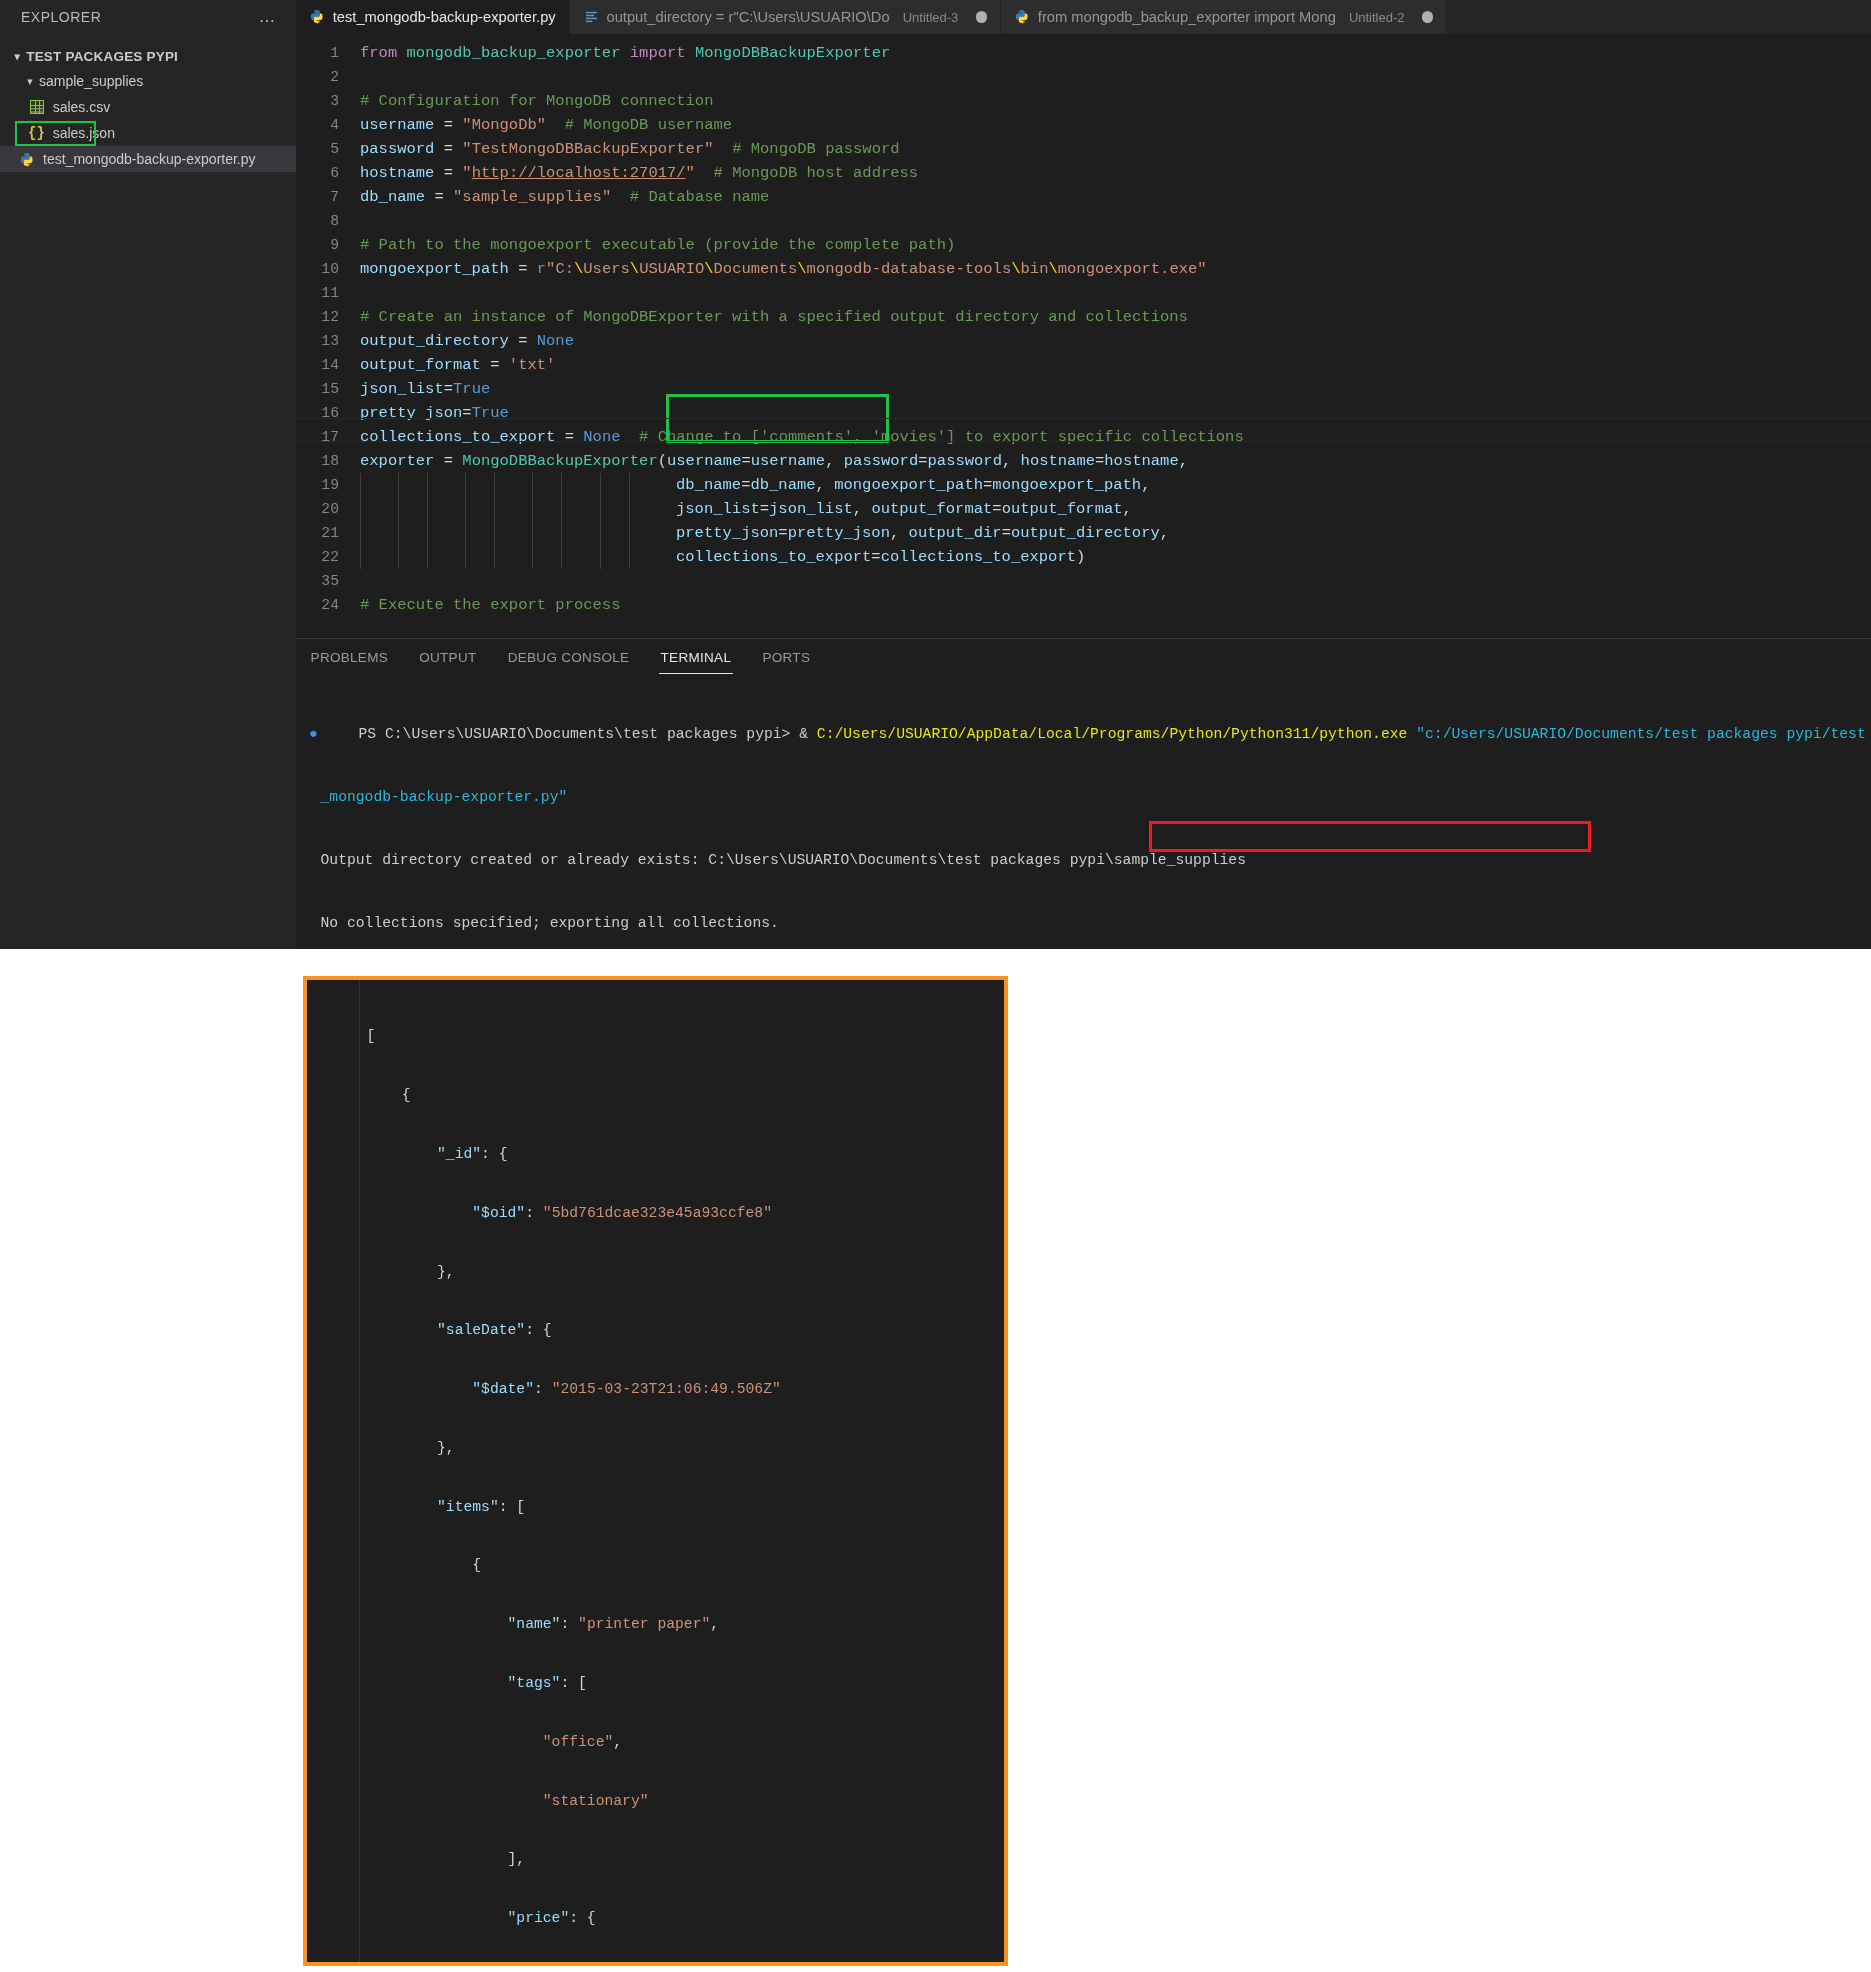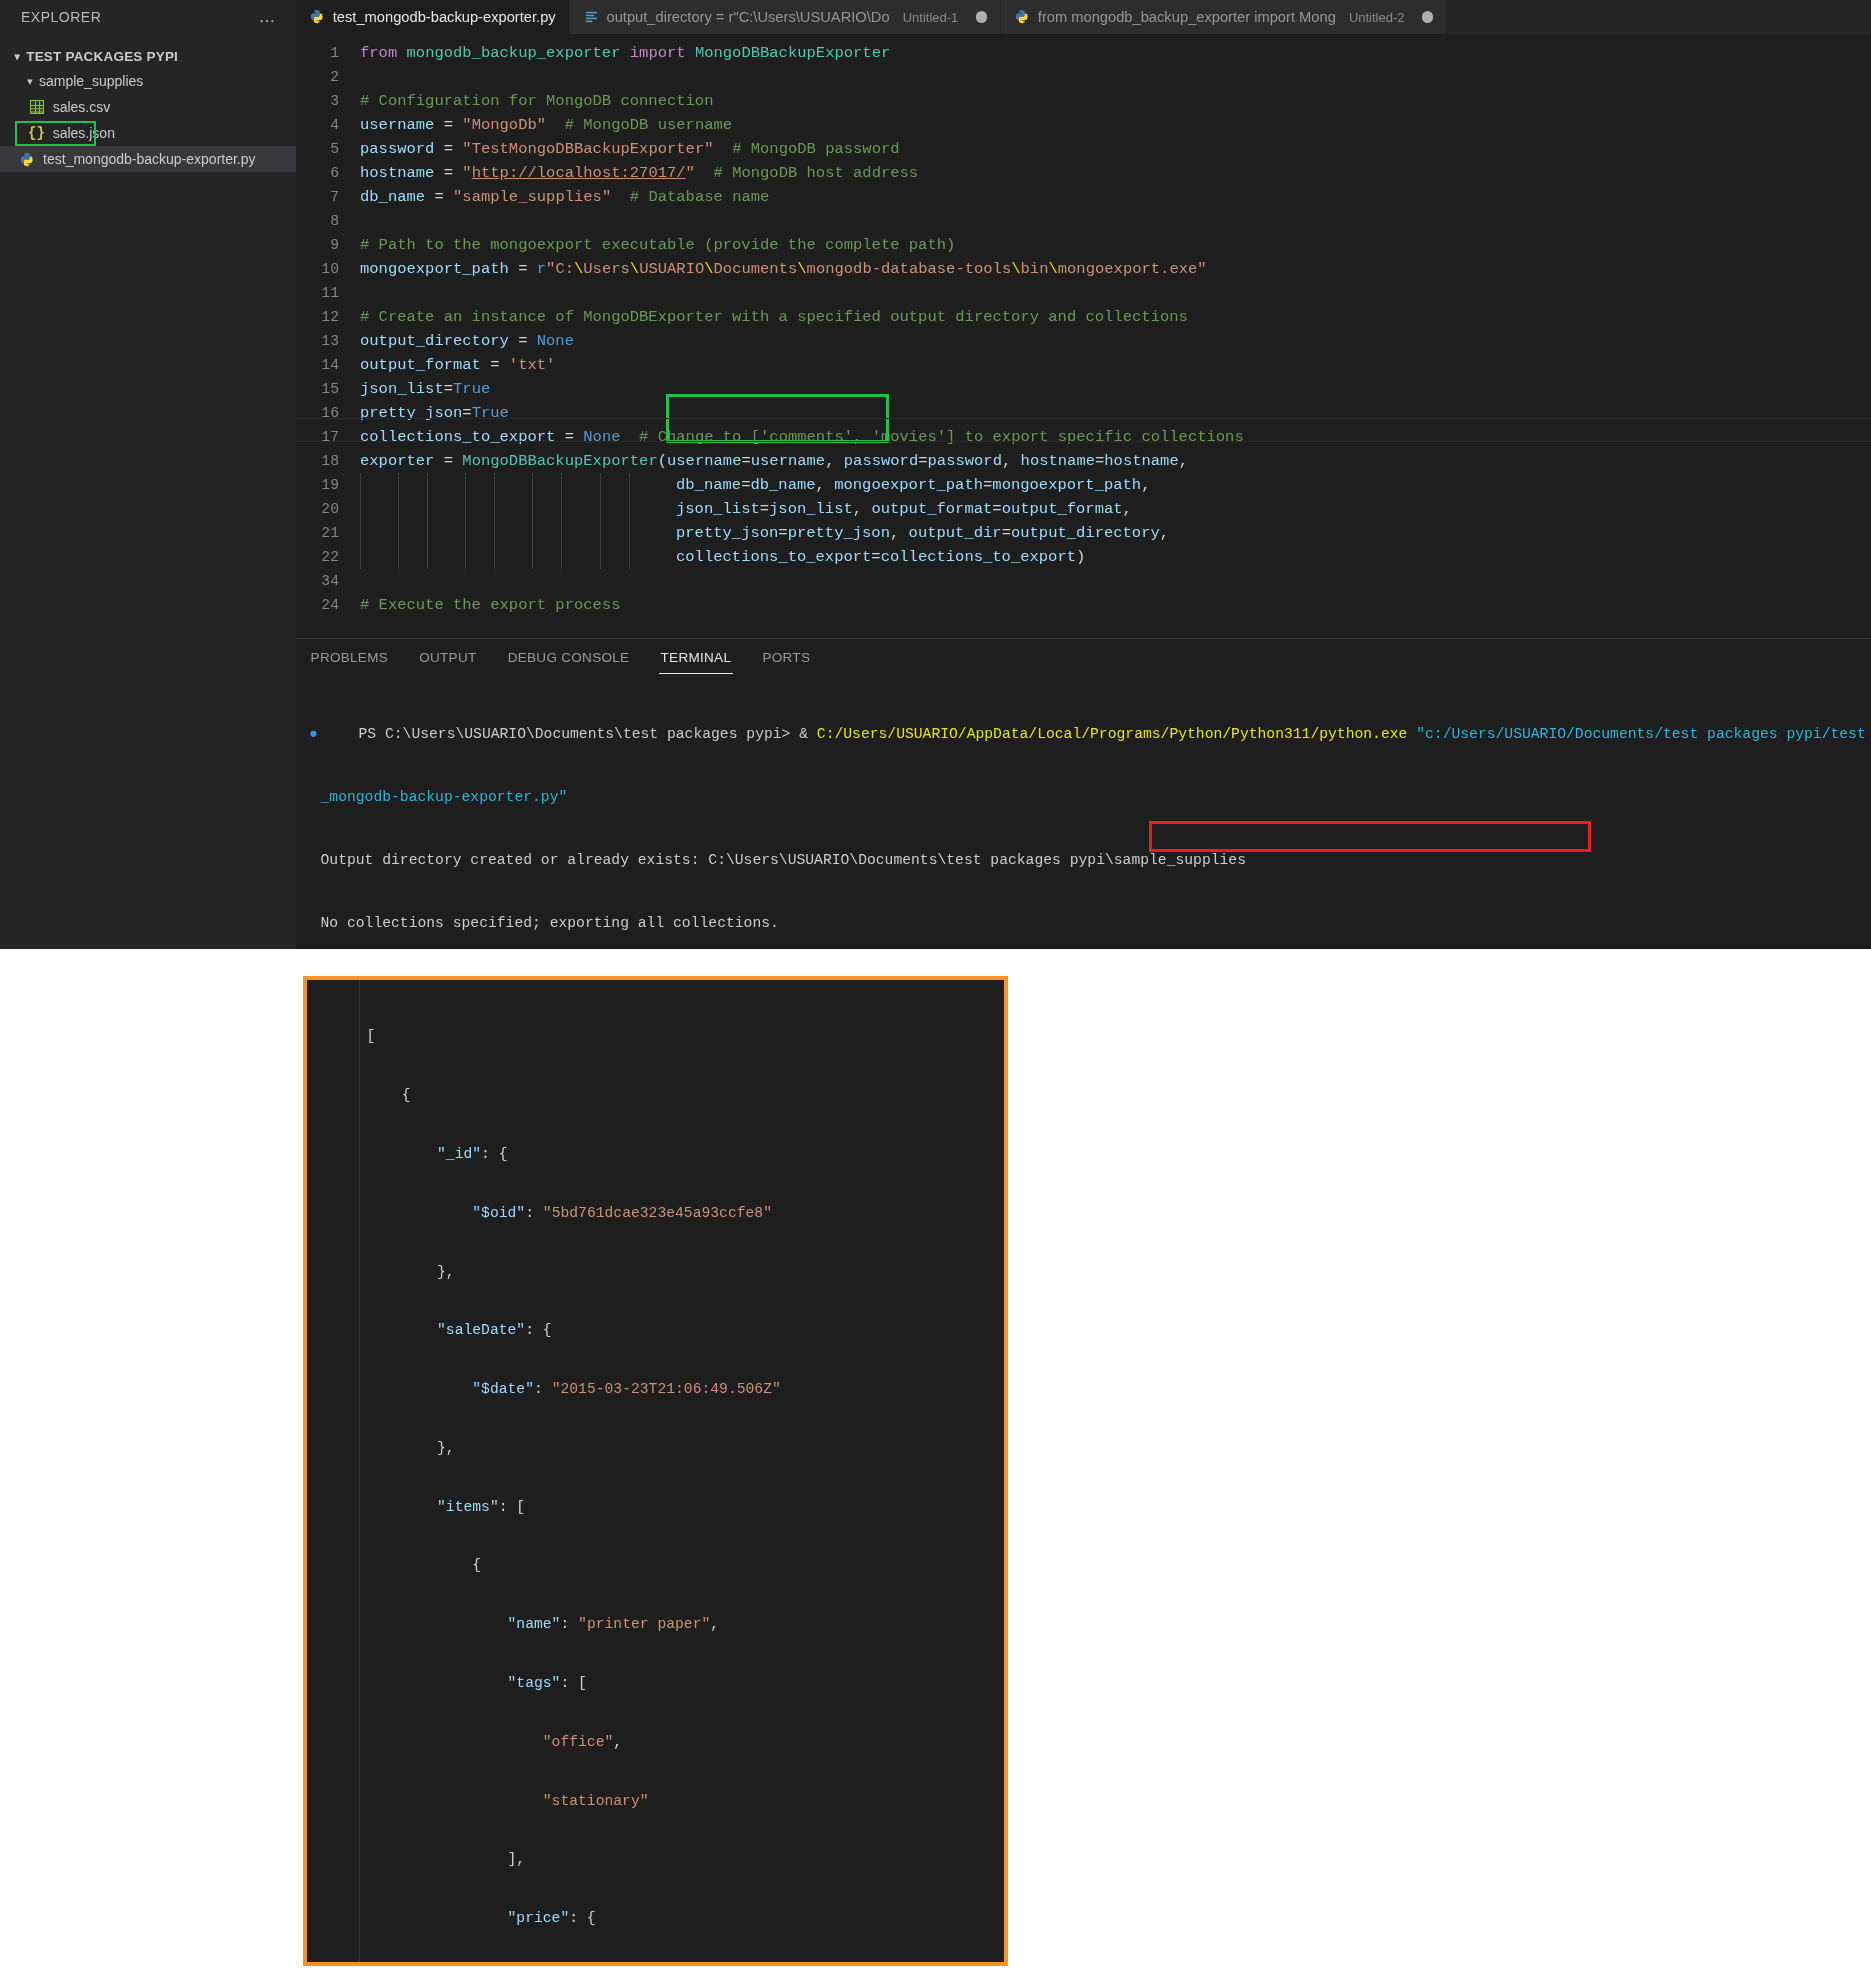--- a/index.html
+++ b/index.html
@@ -357,21 +357,21 @@
       <div class="tab">
         <span class="tabicon">
           <svg width="14.7" height="14.7" viewBox="0 0 16 16" aria-hidden="true">
             <rect x="2" y="2" width="12" height="1.6" fill="#4f9fd4"></rect>
             <rect x="2" y="5.2" width="9" height="1.6" fill="#4f9fd4"></rect>
             <rect x="2" y="8.4" width="12" height="1.6" fill="#4f9fd4"></rect>
             <rect x="2" y="11.6" width="7" height="1.6" fill="#4f9fd4"></rect>
           </svg>
         </span>
         <span>output_directory = r"C:\Users\USUARIO\Do</span>
-        <span class="tabsub">Untitled-1</span>
+        <span class="tabsub">Untitled-3</span>
         <span class="dirtydot"></span>
       </div>
 
       <div class="tab">
         <span class="tabicon">
           <svg class="py-ico" viewBox="0 0 24 24" aria-hidden="true">
             <path fill="#3c78aa" d="M11.9 1.5c-2.3 0-4.2.4-4.2 2.6v2.2h4.4v.7H5.9S3 6.6 3 11.9s2.6 5 2.6 5h1.7v-2.4s-.1-2.6 2.5-2.6h4.3s2.5 0 2.5-2.4V4.2s.3-2.7-4.7-2.7zm-2.4 1.4c.5 0 .8.4.8.8s-.4.8-.8.8-.8-.4-.8-.8.3-.8.8-.8z"></path>
             <path fill="#fdd835" d="M12.1 22.5c2.3 0 4.2-.4 4.2-2.6v-2.2h-4.4v-.7h6.2s2.9.3 2.9-5-2.6-5-2.6-5h-1.7v2.4s.1 2.6-2.5 2.6H9.9s-2.5 0-2.5 2.4v4.3s-.3 2.8 4.7 2.8zm2.4-1.4c-.5 0-.8-.4-.8-.8s.4-.8.8-.8.8.4.8.8-.3.8-.8.8z"></path>
           </svg>
         </span>
@@ -460,21 +460,21 @@
         <div class="cline"><span class="lnum">18</span><span class="ctext"><span class="var">exporter</span> <span class="op">=</span> <span class="cls">MongoDBBackupExporter</span><span class="op">(</span><span class="var">username</span><span class="op">=</span><span class="var">username</span><span class="op">,</span> <span class="var">password</span><span class="op">=</span><span class="var">password</span><span class="op">,</span> <span class="var">hostname</span><span class="op">=</span><span class="var">hostname</span><span class="op">,</span></span></div>
 
         <div class="cline"><span class="lnum">19</span><span class="ctext"><span class="indentguide"></span>    <span class="indentguide"></span>   <span class="indentguide"></span>    <span class="indentguide"></span>   <span class="indentguide"></span>    <span class="indentguide"></span>   <span class="indentguide"></span>    <span class="indentguide"></span>   <span class="indentguide"></span>     <span class="var">db_name</span><span class="op">=</span><span class="var">db_name</span><span class="op">,</span> <span class="var">mongoexport_path</span><span class="op">=</span><span class="var">mongoexport_path</span><span class="op">,</span></span></div>
 
         <div class="cline"><span class="lnum">20</span><span class="ctext"><span class="indentguide"></span>    <span class="indentguide"></span>   <span class="indentguide"></span>    <span class="indentguide"></span>   <span class="indentguide"></span>    <span class="indentguide"></span>   <span class="indentguide"></span>    <span class="indentguide"></span>   <span class="indentguide"></span>     <span class="var">json_list</span><span class="op">=</span><span class="var">json_list</span><span class="op">,</span> <span class="var">output_format</span><span class="op">=</span><span class="var">output_format</span><span class="op">,</span></span></div>
 
         <div class="cline"><span class="lnum">21</span><span class="ctext"><span class="indentguide"></span>    <span class="indentguide"></span>   <span class="indentguide"></span>    <span class="indentguide"></span>   <span class="indentguide"></span>    <span class="indentguide"></span>   <span class="indentguide"></span>    <span class="indentguide"></span>   <span class="indentguide"></span>     <span class="var">pretty_json</span><span class="op">=</span><span class="var">pretty_json</span><span class="op">,</span> <span class="var">output_dir</span><span class="op">=</span><span class="var">output_directory</span><span class="op">,</span></span></div>
 
         <div class="cline"><span class="lnum">22</span><span class="ctext"><span class="indentguide"></span>    <span class="indentguide"></span>   <span class="indentguide"></span>    <span class="indentguide"></span>   <span class="indentguide"></span>    <span class="indentguide"></span>   <span class="indentguide"></span>    <span class="indentguide"></span>   <span class="indentguide"></span>     <span class="var">collections_to_export</span><span class="op">=</span><span class="var">collections_to_export</span><span class="op">)</span></span></div>
 
-        <div class="cline"><span class="lnum">34</span><span class="ctext"></span></div>
+        <div class="cline"><span class="lnum">35</span><span class="ctext"></span></div>
 
         <div class="cline"><span class="lnum">24</span><span class="ctext com"># Execute the export process</span></div>
 
 
         <div class="green-outline" style="left:370px; top:360px; width:223px; height:49px;"></div>
         <div class="hl-line" style="top:384px; height:24px;"></div>
       </div>
 
       <div class="panel">
         <div class="panel-tabs">

